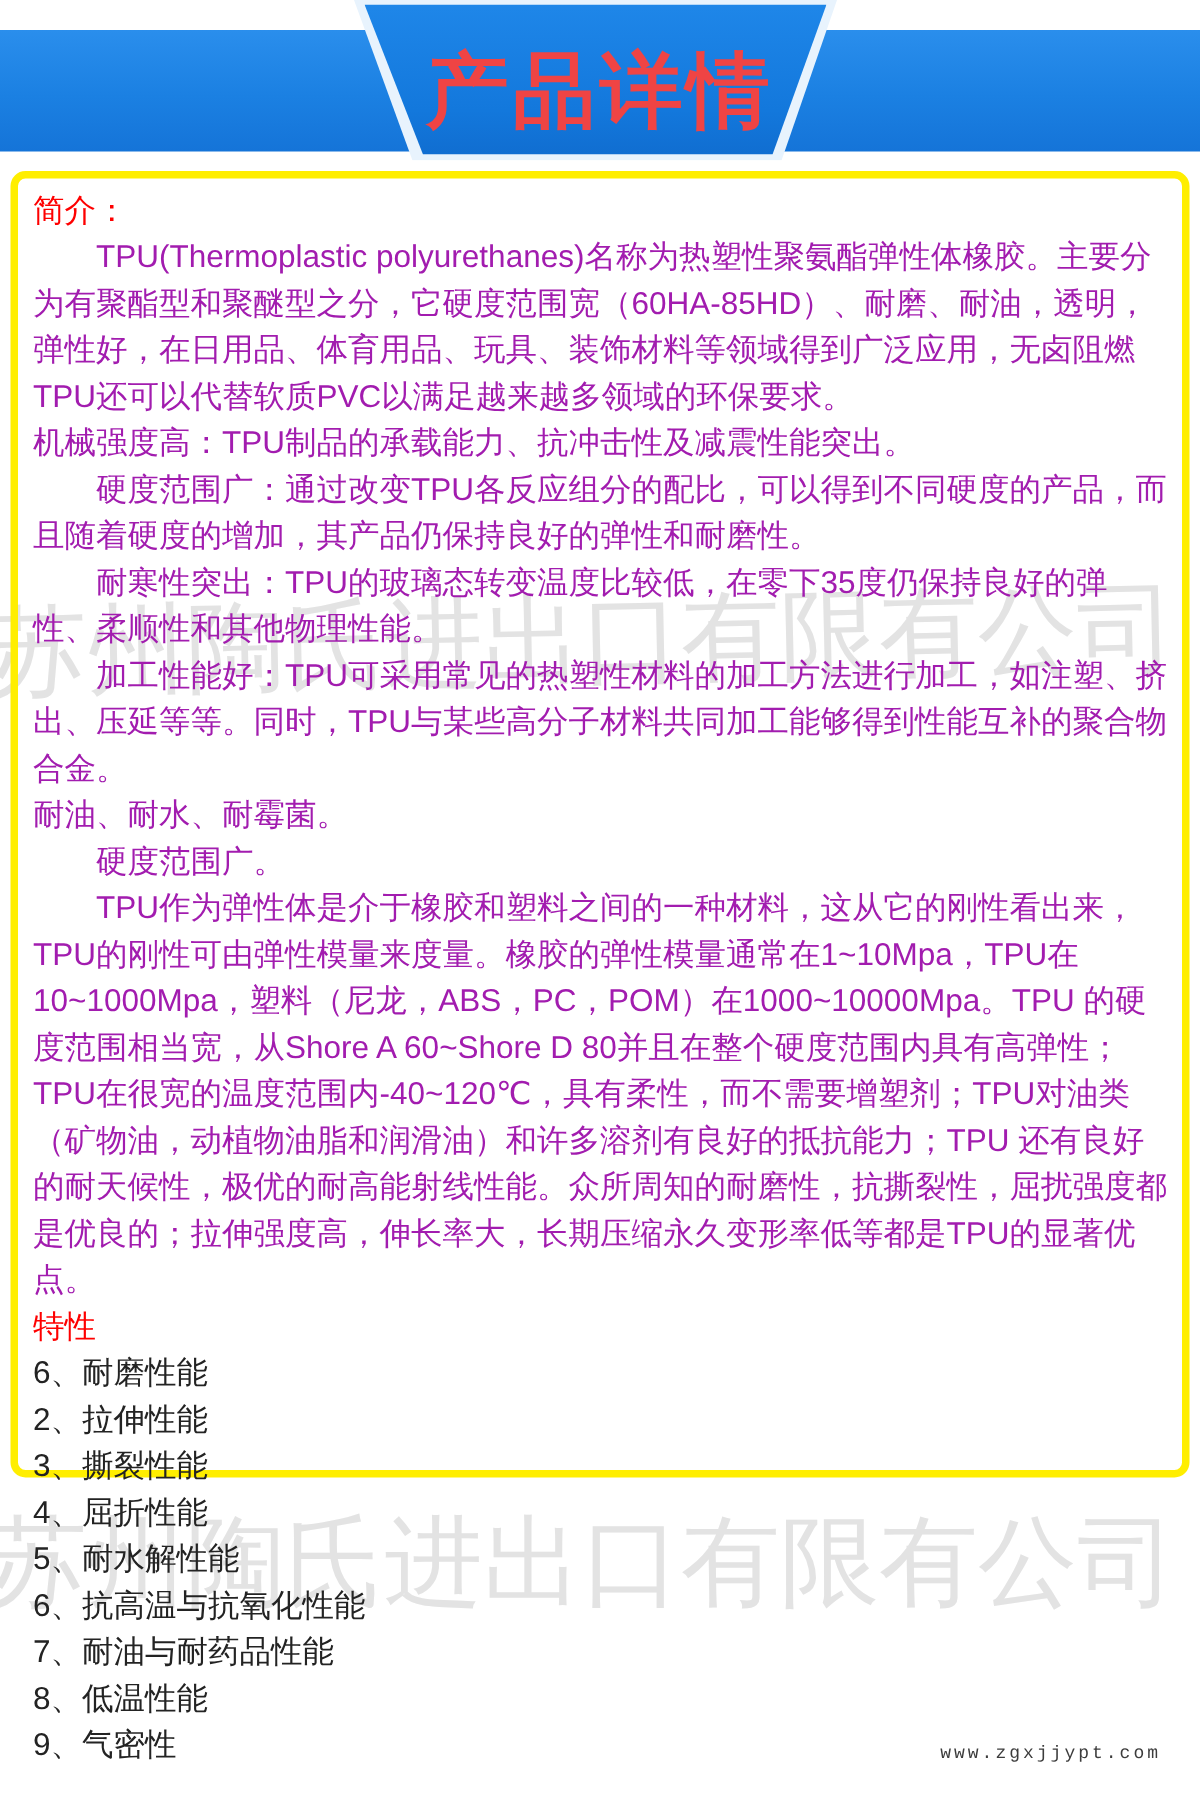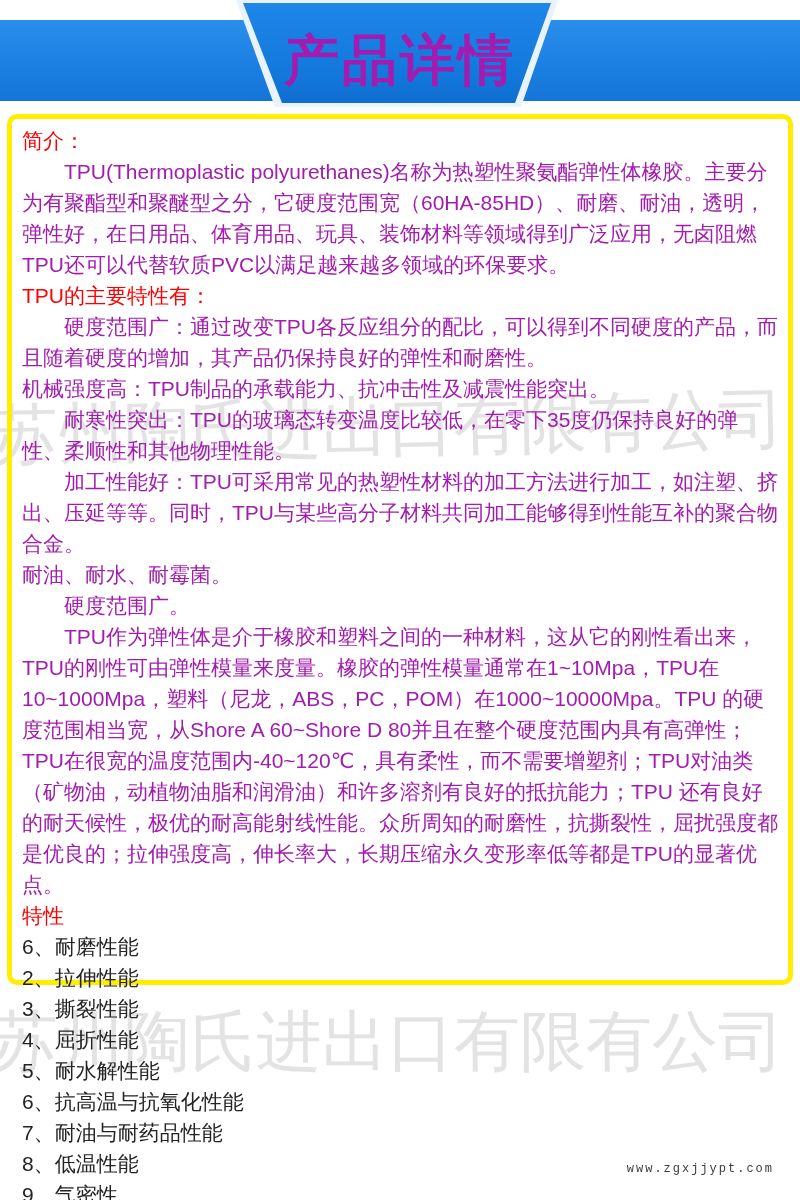--- a/index.html
+++ b/index.html
@@ -25,21 +25,21 @@
     clip-path: polygon(236px 0px, 558px 0px, 521px 107px, 275px 107px);
   }
   .trap {
     position: absolute; left: 0; top: 0; width: 800px; height: 105px;
     background: linear-gradient(180deg, #1f87e9 0%, #1378dc 70%, #106dd0 100%);
     clip-path: polygon(243px 3px, 551px 3px, 515px 103px, 282px 103px);
   }
   .banner-title {
     position: absolute; left: 0; top: 24px; width: 800px;
     text-align: center;
-    font-size: 55px; font-weight: bold; color: #a21caf;
+    font-size: 55px; font-weight: bold; color: #ef4444;
     letter-spacing: 3px;
   }
 
   
   .watermark {
     position: absolute; left: -8px; width: 830px;
     font-size: 66px; color: #e3e3e3; white-space: nowrap;
     z-index: 0; pointer-events: none; font-weight: normal;
   }
   .wm1 { top: 382px; transform: rotate(-1.2deg); }
@@ -86,23 +86,22 @@
     <div class="banner-title">产品详情</div>
   </div>
 
   <div class="watermark wm1">苏州陶氏进出口有限有公司</div>
   <div class="watermark wm2">苏州陶氏进出口有限有公司</div>
 
   <div class="content">
     <div class="red-heading">简介：</div>
     <div class="para indent">TPU(Thermoplastic polyurethanes)名称为热塑性聚氨酯弹性体橡胶。主要分为有聚酯型和聚醚型之分，它硬度范围宽（60HA-85HD）、耐磨、耐油，透明，弹性好，在日用品、体育用品、玩具、装饰材料等领域得到广泛应用，无卤阻燃TPU还可以代替软质PVC以满足越来越多领域的环保要求。</div>
 
-    <div class="red-heading">TPU的主要特性有：</div>
+    <div class="para">机械强度高：TPU制品的承载能力、抗冲击性及减震性能突出。</div>
     <div class="para indent">硬度范围广：通过改变TPU各反应组分的配比，可以得到不同硬度的产品，而且随着硬度的增加，其产品仍保持良好的弹性和耐磨性。</div>
-    <div class="para">机械强度高：TPU制品的承载能力、抗冲击性及减震性能突出。</div>
     <div class="para indent">耐寒性突出：TPU的玻璃态转变温度比较低，在零下35度仍保持良好的弹性、柔顺性和其他物理性能。</div>
     <div class="para indent">加工性能好：TPU可采用常见的热塑性材料的加工方法进行加工，如注塑、挤出、压延等等。同时，TPU与某些高分子材料共同加工能够得到性能互补的聚合物合金。</div>
     <div class="para">耐油、耐水、耐霉菌。</div>
     <div class="para indent">硬度范围广。</div>
     <div class="para indent">TPU作为弹性体是介于橡胶和塑料之间的一种材料，这从它的刚性看出来，TPU的刚性可由弹性模量来度量。橡胶的弹性模量通常在1~10Mpa，TPU在10~1000Mpa，塑料（尼龙，ABS，PC，POM）在1000~10000Mpa。TPU 的硬度范围相当宽，从Shore A 60~Shore D 80并且在整个硬度范围内具有高弹性；TPU在很宽的温度范围内-40~120℃，具有柔性，而不需要增塑剂；TPU对油类（矿物油，动植物油脂和润滑油）和许多溶剂有良好的抵抗能力；TPU 还有良好的耐天候性，极优的耐高能射线性能。众所周知的耐磨性，抗撕裂性，屈扰强度都是优良的；拉伸强度高，伸长率大，长期压缩永久变形率低等都是TPU的显著优点。</div>
 
     <div class="red-heading">特性</div>
     <div class="trait">6、耐磨性能</div>
     <div class="trait">2、拉伸性能</div>
     <div class="trait">3、撕裂性能</div>

